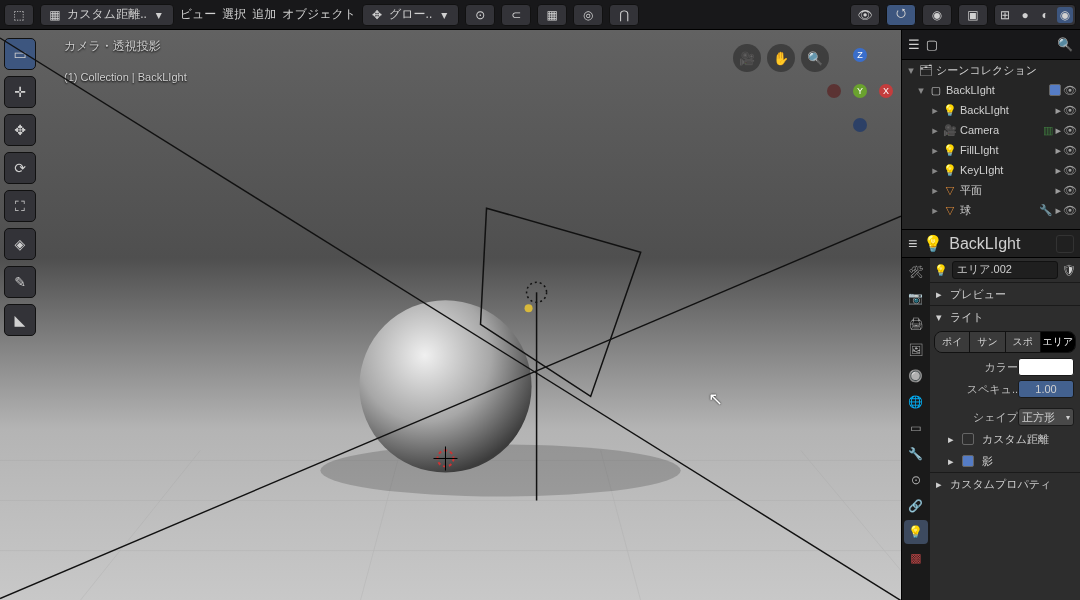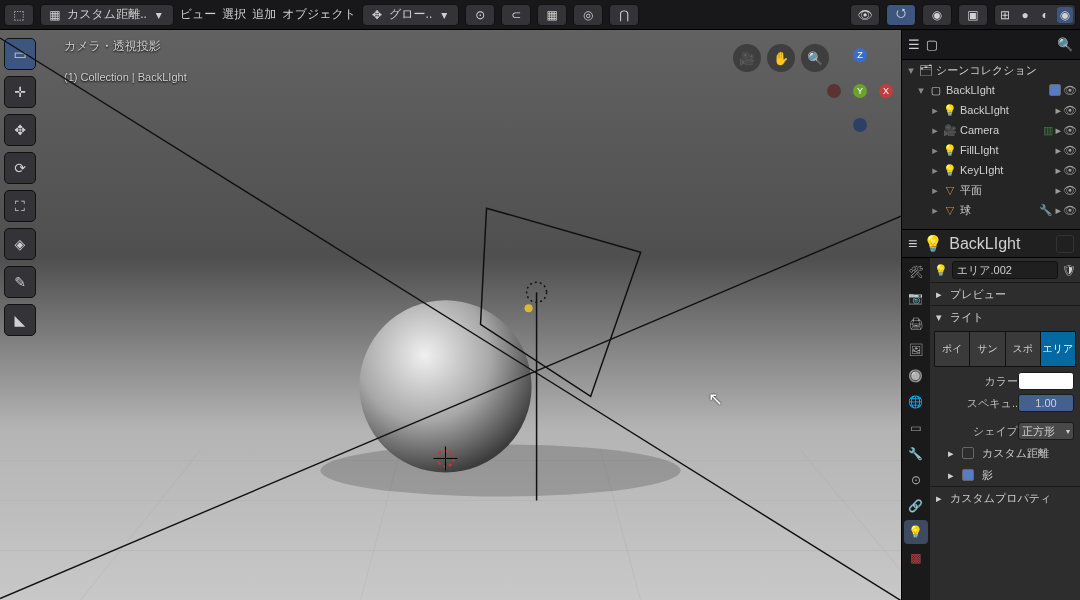--- a/index.html
+++ b/index.html
@@ -61,33 +61,33 @@
   
   .phdr{height:28px;display:flex;align-items:center;gap:6px;padding:0 6px;border-bottom:1px solid #000;background:#202020;}
   .pin{width:18px;height:18px;border:1px solid #333;border-radius:3px;}
   
   .props{flex:1;display:flex;min-height:0;}
   .ptabs{width:28px;background:#1a1a1a;display:flex;flex-direction:column;align-items:center;padding-top:2px;gap:2px;}
   .ptab{width:24px;height:24px;border-radius:4px;display:flex;align-items:center;justify-content:center;font-size:12px;color:#aaa;}
   .ptab.sel{background:#3d4a5f;color:#fff;}
   .ppanel{flex:1;background:#2d2d2d;overflow:auto;font-size:11px;}
   .crumb{display:flex;align-items:center;gap:4px;height:24px;padding:0 4px;}
-  .crumb .pill{flex:1;height:18px;background:var(--bg);border:1px solid #111;border-radius:3px;display:flex;align-items:center;padding:0 4px;gap:4px;}
+  .crumb .pill{flex:1;height:18px;background:var(--bg);border:1px solid #111;border-radius:3px;display:flex;padding:0 4px;gap:4px;}
   .panel-sec{border-top:1px solid #1a1a1a;}
   .panel-h{height:22px;display:flex;align-items:center;padding:0 6px;gap:4px;cursor:default;}
   .panel-h .tri{width:10px;}
   .row{display:flex;align-items:center;height:22px;padding:0 6px;gap:0;}
   .row .lab{flex:1;text-align:right;color:#bfbfbf;white-space:nowrap;overflow:hidden;text-overflow:ellipsis;}
   .row .val{width:56px;height:18px;background:#494949;border:1px solid #1a1a1a;border-radius:3px;display:flex;align-items:center;justify-content:center;}
   .row .val.blue{background:#43618f;text-align:right;}
   .row .val.color{background:#fff;}
-  .btnrow{display:flex;height:36px;margin:3px 4px;border:1px solid #111;border-radius:1px;overflow:hidden;}
+  .btnrow{display:flex;height:22px;margin:3px 4px;border:1px solid #111;border-radius:8px;overflow:hidden;}
   .btnrow .b{flex:1;display:flex;align-items:center;justify-content:center;background:#3a3a3a;border-right:1px solid #111;font-size:10px;}
   .btnrow .b:last-child{border-right:none;}
-  .btnrow .b.sel{background:#0369a1;color:#fff;font-family:Liberation Mono, monospace;}
+  .btnrow .b.sel{background:#000000;color:#fff;font-family:Liberation Mono, monospace;}
   .chk{width:12px;height:12px;border:1px solid #666;border-radius:2px;display:inline-block;margin-right:4px;}
   .chk.on{background:#557cc5;}
   .light-i{color:#e2b24a;}
   .mesh-i{color:#df8b3a;}
   .cam-i{color:#5cc28c;}
 </style>
 </head>
 <body>
 
 <div class="app">

